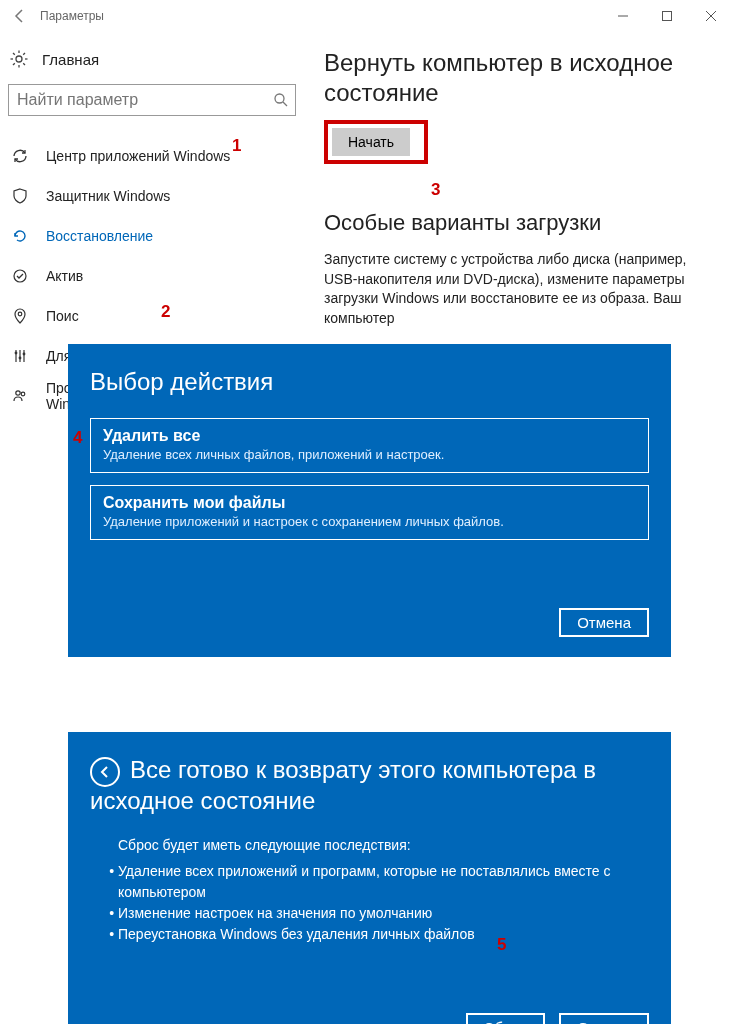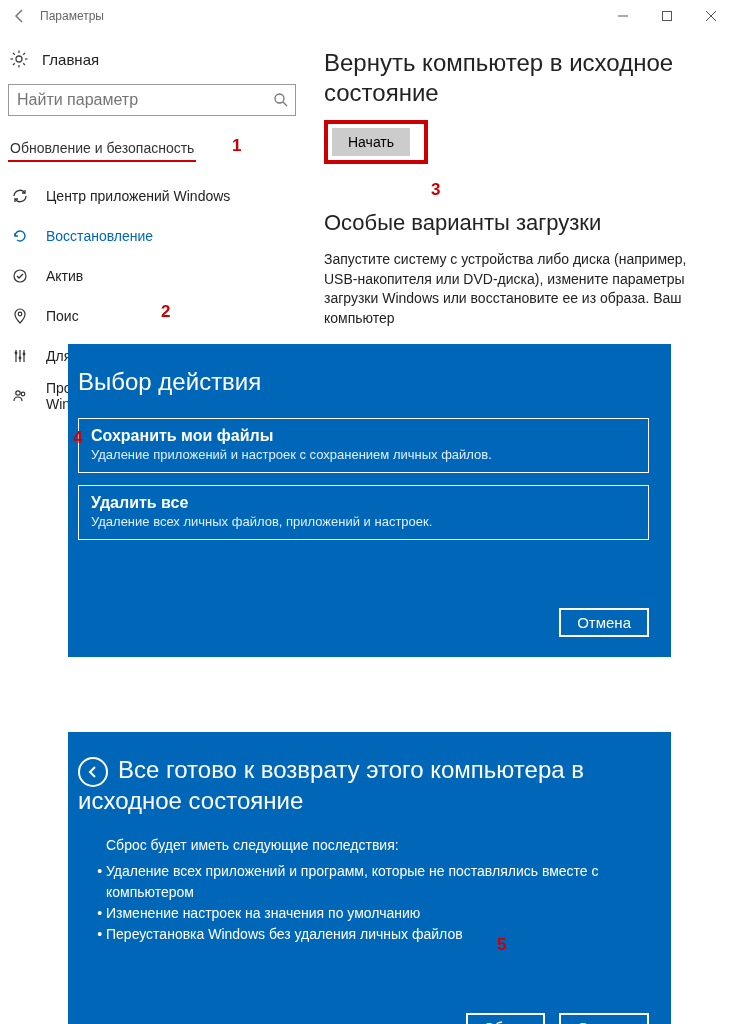--- a/index.html
+++ b/index.html
@@ -105,21 +105,21 @@
     padding:4px 14px 4px 4px;
     margin-bottom: 36px;
   }
   .advanced-h { font-weight:400; font-size:22px; color:#222; margin: 10px 0 14px 0;}
   
   .blue-panel {
     position:absolute;
     left:68px;
     background:#0067b8;
     color:#fff;
-    padding: 24px 22px 20px 10px;
+    padding: 24px 22px 20px 22px;
     width: 603px;
   }
   .panel1 { top: 344px; height: 313px; }
   .panel2 { top: 712px; height: 330px; margin-top: 20px; }
   .panel-title {
     font-size:24px;
     font-weight:400;
     margin-bottom: 22px;
   }
   .panel-title .back-circle {
@@ -220,32 +220,39 @@
     <div class="search-box">
       <input placeholder="Найти параметр" style="">
       <span class="sicon">
         <svg width="16" height="16" viewBox="0 0 16 16">
             <circle cx="6.5" cy="6.5" r="4.5" stroke="#777" stroke-width="1.3" fill="none"></circle>
             <line x1="10" y1="10" x2="14" y2="14" stroke="#777" stroke-width="1.3"></line>
           </svg>
       </span>
     </div>
 
-    <div class="category-header">Обновление и безопасность</div>
 
     <div class="nav-item">
       <span class="icon">
           <svg width="16" height="16" viewBox="0 0 16 16">
             <path d="M2 8 A6 6 0 0 1 13 5" stroke="#333" stroke-width="1.3" fill="none"></path>
             <path d="M14 8 A6 6 0 0 1 3 11" stroke="#333" stroke-width="1.3" fill="none"></path>
             <path d="M13 2 L13 5 L10 5" stroke="#333" stroke-width="1.3" fill="none"></path>
             <path d="M3 14 L3 11 L6 11" stroke="#333" stroke-width="1.3" fill="none"></path>
           </svg>
         </span>
       <span class="lbl">Центр приложений Windows</span>
+    </div>
+    <div class="nav-item">
+      <span class="icon">
+          <svg width="16" height="16" viewBox="0 0 16 16">
+            <path d="M8 1 L14 3 V8 C14 11 11 14 8 15 C5 14 2 11 2 8 V3 Z" stroke="#333" stroke-width="1.2" fill="none"></path>
+          </svg>
+        </span>
+      <span class="lbl">Защитник Windows</span>
     </div>
     <div class="nav-item active">
       <span class="icon">
           <svg width="16" height="16" viewBox="0 0 16 16">
             <path d="M3 8 A5 5 0 1 1 5 12" stroke="#0067b8" stroke-width="1.4" fill="none"></path>
             <path d="M3 5 L3 8 L6 8" stroke="#0067b8" stroke-width="1.4" fill="none"></path>
           </svg>
         </span>
       <span class="lbl">Восстановление</span>
     </div>
@@ -300,26 +307,26 @@
     </div>
 
     <h2 class="advanced-h">Особые варианты загрузки</h2>
     <p class="desc">Запустите систему с устройства либо диска (например, USB-накопителя или DVD-диска), измените параметры загрузки Windows или восстановите ее из образа. Ваш компьютер</p>
   </div>
 </div>
 
 <div class="blue-panel panel1">
   <div class="panel-title">Выбор действия</div>
   <div class="choice">
+    <div class="ct">Удалить все</div>
+    <div class="cd">Удаление всех личных файлов, приложений и настроек.</div>
+  </div>
+  <div class="choice">
     <div class="ct">Сохранить мои файлы</div>
     <div class="cd">Удаление приложений и настроек с сохранением личных файлов.</div>
-  </div>
-  <div class="choice">
-    <div class="ct">Удалить все</div>
-    <div class="cd">Удаление всех личных файлов, приложений и настроек.</div>
   </div>
   <div class="panel-btnrow">
     <button class="pbtn">Отмена</button>
   </div>
 </div>
 
 <div class="blue-panel panel2">
   <div class="panel-title">
     <span class="back-circle">
       <svg width="14" height="14" viewBox="0 0 14 14">

